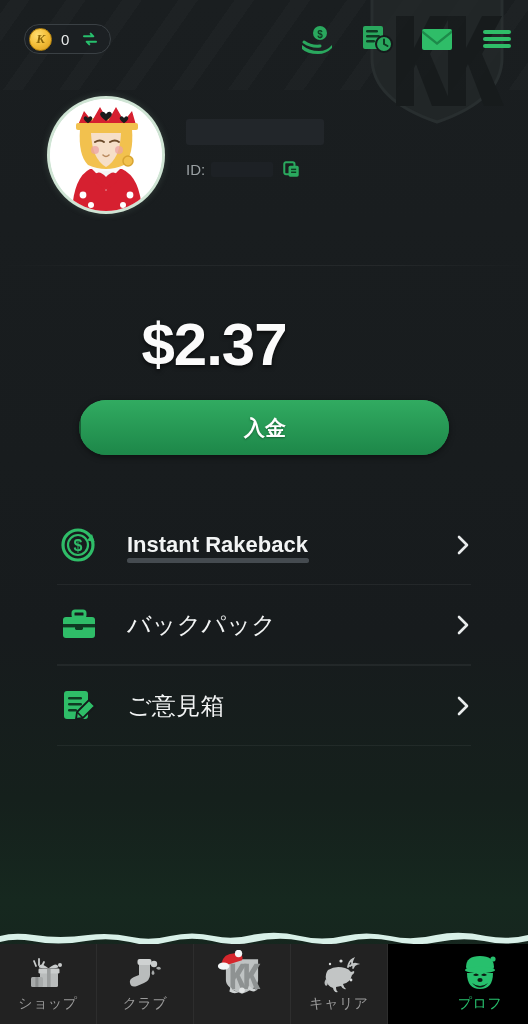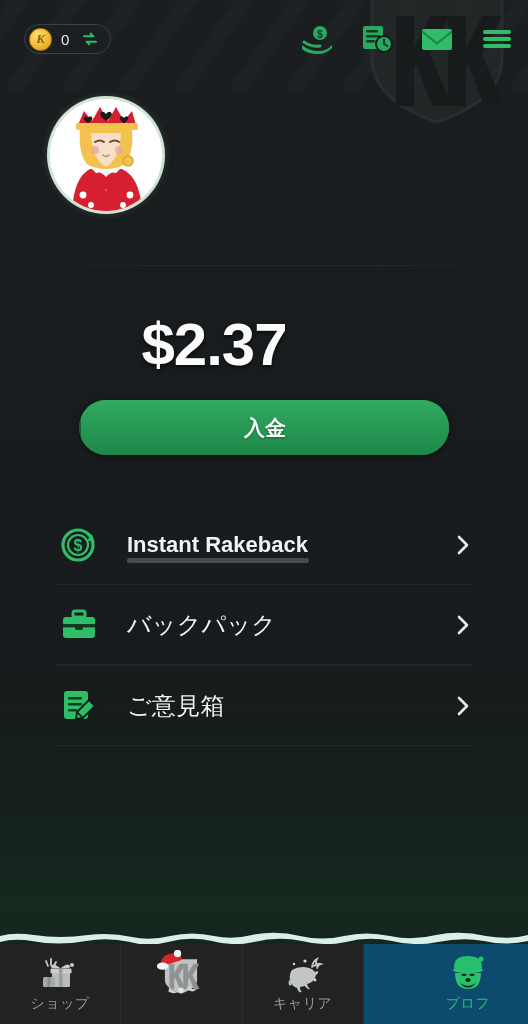--- a/index.html
+++ b/index.html
@@ -154,21 +154,21 @@
     position:absolute;left:0;bottom:0;width:528px;height:80px;
     display:flex; background:#1c1c1c;
   }
   .navitem{
     flex:1;position:relative;display:flex;flex-direction:column;
     align-items:center;justify-content:flex-start;padding-top:9px;
     cursor:pointer;
     border-right:1px solid rgba(255,255,255,.05);
     background:#222222;
   }
-  .navitem:last-child{border-right:none;background:#0c4a6e;padding-left:44px;}
+  .navitem:last-child{border-right:none;background:#000000;padding-left:44px;}
   .navitem .nav-ic{width:44px;height:40px;display:block;}
   .navlabel{
     margin-top:2px;font-size:14px;color:#9a9a9a;letter-spacing:.5px;
   }
   .navitem.active .navlabel{color:#27c06d;}
   .navitem.center{background:#232323;}
 </style>
 </head>
 <body>
 
@@ -253,20 +253,33 @@
           <circle cx="78" cy="62" r="5" fill="#f2c14e" stroke="#d8a432" stroke-width="1.5"></circle>
           <path d="M28 26 L34 12 L42 22 L50 8 L58 22 L66 8 L74 22 L82 12 L86 26 Z" fill="#d62030"></path>
           <rect x="26" y="24" width="62" height="7" rx="2" fill="#f2c14e"></rect>
           <path d="M56 15 q-3-4-5.5-1 q-2 2.5 5.5 8 q7.5-5.5 5.5-8 q-2.5-3-5.5 1z" fill="#1b1b1b"></path>
           <path d="M38 19 q-2-3-4-.7 q-1.5 2 4 6 q5.5-4 4-6 q-2-2.3-4 .7z" fill="#1b1b1b"></path>
           <path d="M74 19 q-2-3-4-.7 q-1.5 2 4 6 q5.5-4 4-6 q-2-2.3-4 .7z" fill="#1b1b1b"></path>
         </g>
       </svg>
     </div>
 
+    <div class="pinfo">
+      <div class="redact-name"></div>
+      <div class="idrow">
+        <span class="idlabel">ID:</span>
+        <span class="redact-id"></span>
+        <svg class="copy-ic" viewBox="0 0 20 20">
+          <rect x="1.5" y="1.5" width="12" height="14" rx="2" fill="none" stroke="#2aa85e" stroke-width="2.4"></rect>
+          <rect x="6.5" y="5.5" width="12" height="13" rx="2" fill="#2aa85e"></rect>
+          <rect x="9.5" y="9" width="6" height="1.7" fill="#0f3a22"></rect>
+          <rect x="9.5" y="12.4" width="6" height="1.7" fill="#0f3a22"></rect>
+        </svg>
+      </div>
+    </div>
   </div>
 
   <div class="thin-div"></div>
 
   <div class="balance">$2.37</div>
 
   <div class="actions">
     <div class="act-sep"></div>
     <div class="act-btn">入金</div>
   </div>
@@ -340,20 +353,30 @@
           <path d="M22 15 q-7-6-9-2 q-1.5 3 9 2z" fill="#c9cccc"></path>
           <path d="M23 15 q7-6 9-2 q1.5 3-9 2z" fill="#c9cccc"></path>
           <rect x="5" y="24" width="12" height="10" rx="1.5" fill="#a7aaaa"></rect>
           <rect x="9.4" y="24" width="3" height="10" fill="#8b8e8e"></rect>
           <path d="M8 8 L10 13 M13 6 L13 12 M18 9 L16 13" stroke="#c9cccc" stroke-width="1.8" stroke-linecap="round"></path>
           <circle cx="34" cy="12" r="2" fill="#c9cccc"></circle>
         </svg>
         <span class="navlabel">ショップ</span>
       </div>
 
+      <div class="navitem">
+        <svg class="nav-ic" viewBox="0 0 44 40">
+          <path d="M16 10 L27 10 L27 22 Q27 27 21 30 L14 33 Q8 35 7 30 Q6 26 11 24 L16 22 Z" fill="#b9bcbc"></path>
+          <rect x="14.5" y="6" width="14" height="6" rx="2" fill="#cfd2d2"></rect>
+          <circle cx="31" cy="11" r="3.2" fill="#c9cccc"></circle>
+          <path d="M33 15 q4-3 5 1 q-3 2-5-1z" fill="#a7aaaa"></path>
+          <path d="M30 17 q3 4 0 5 q-3-1 0-5z" fill="#a7aaaa"></path>
+        </svg>
+        <span class="navlabel">クラブ</span>
+      </div>
 
       <div class="navitem center">
         <svg class="nav-ic" viewBox="0 0 44 40" style="width:54px;height:46px;margin-top:-3px">
           <path d="M8 8 L36 8 L36 26 Q36 33 22 38 Q8 33 8 26 Z" fill="#bfc3c3"></path>
           <g fill="#8e9292">
             <path d="M12 12 L16 12 L16 20 L21 12 L26 12 L20 22 L26 34 L21 34 L17 24 L16 26 L16 34 L12 34 Z"></path>
             <path d="M24 12 L28 12 L28 20 L33 12 L38 12 L32 22 L38 34 L33 34 L29 24 L28 26 L28 34 L24 34 Z"></path>
           </g>
           <path d="M4 12 Q6 2 18 3 Q24 4 22 9 L6 14 Z" fill="#d6262c"></path>
           <ellipse cx="6" cy="14" rx="5" ry="3.2" fill="#f4f7f7"></ellipse>

